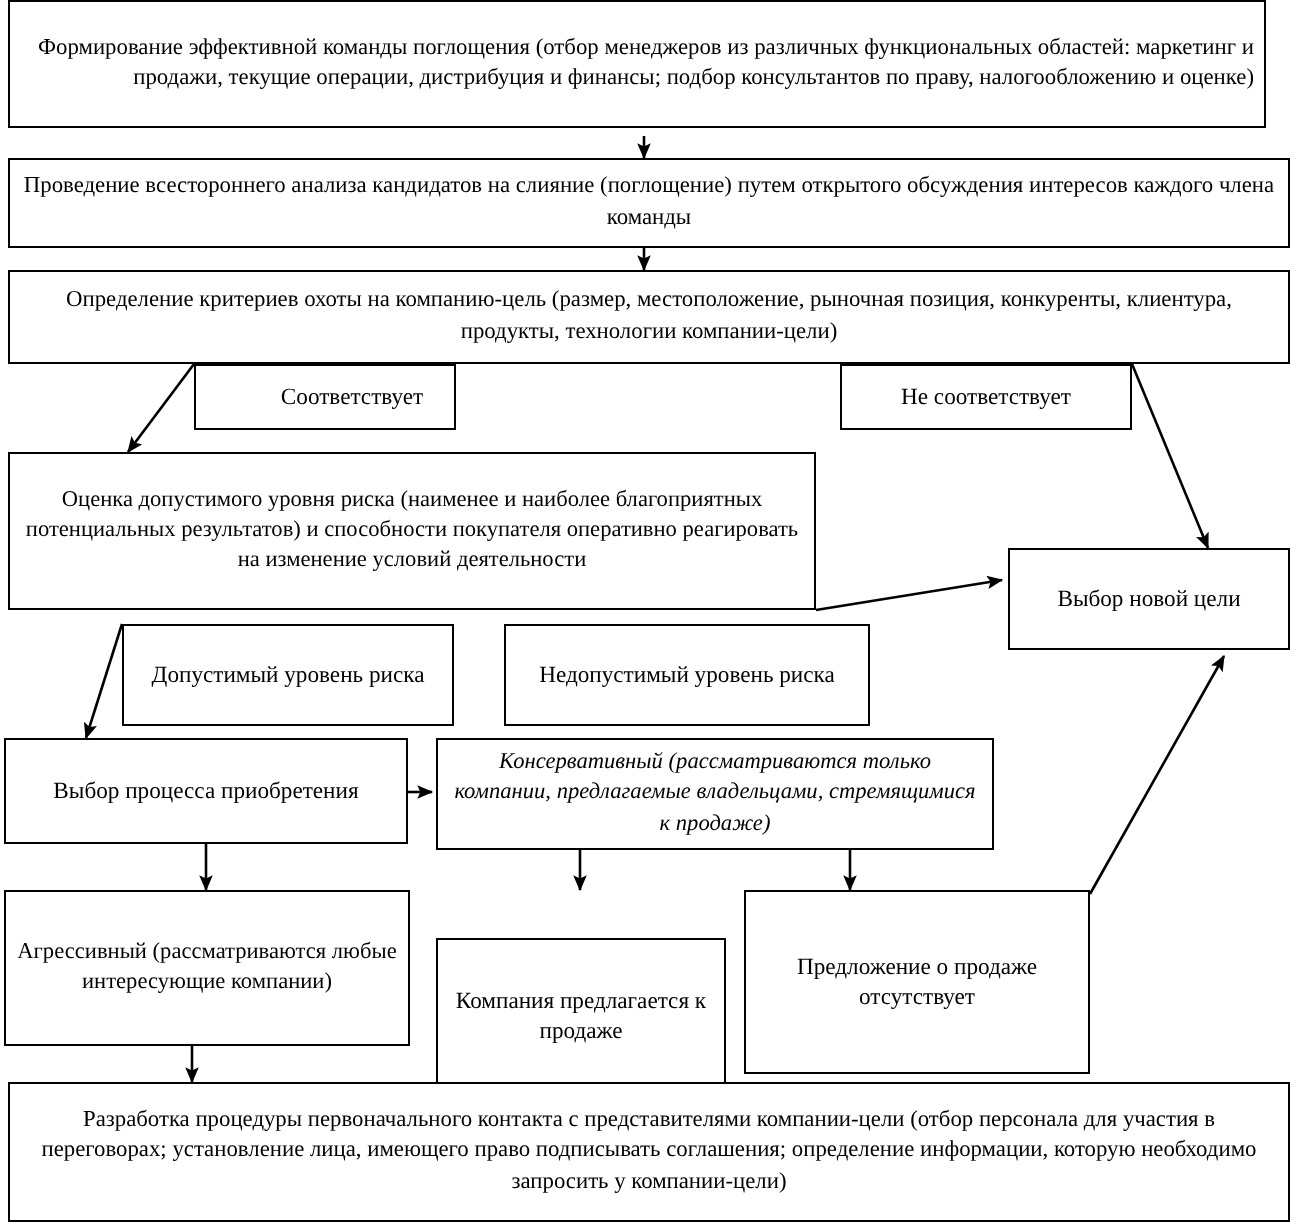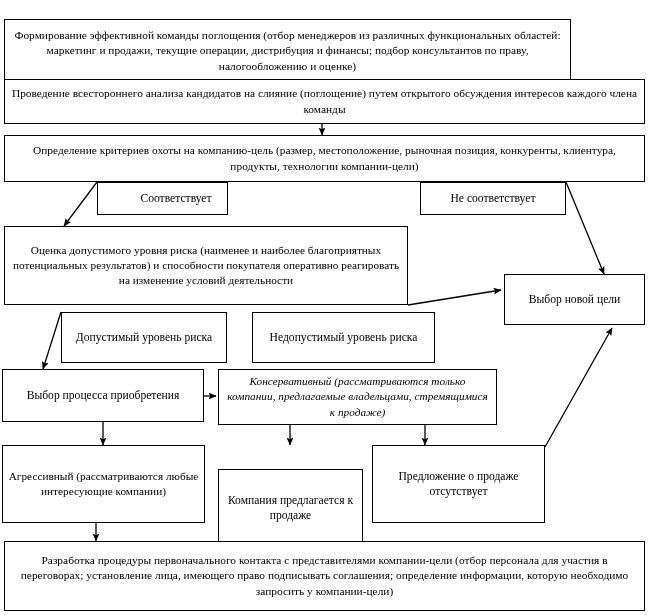--- a/index.html
+++ b/index.html
@@ -63,21 +63,21 @@
       <line x1="204" y1="396" x2="216" y2="396"></line>
       <line x1="103" y1="422" x2="103" y2="445"></line>
       <line x1="290" y1="425" x2="290" y2="445"></line>
       <line x1="425" y1="425" x2="425" y2="445"></line>
       <line x1="545" y1="447" x2="612" y2="328"></line>
       <line x1="96" y1="523" x2="96" y2="541"></line>
       <line x1="290" y1="523" x2="290" y2="541"></line>
     </g>
   </svg>
 
-  <div class="node n-wide" style="left:4px; top:19px; width:567px; height:64px;">
+  <div class="node n-wide" style="left:4px; top:0; width:629px; height:64px;text-align:right;">
     <span>Формирование эффективной команды поглощения (отбор менеджеров из различных функциональных областей: маркетинг и продажи, текущие операции, дистрибуция и финансы; подбор консультантов по праву, налогообложению и оценке)</span>
   </div>
 
   <div class="node n-wide" style="left:4px; top:135px; width:641px; height:47px;">
     <span>Определение критериев охоты на компанию-цель (размер, местоположение, рыночная позиция, конкуренты, клиентура, продукты, технологии компании-цели)</span>
   </div>
 
   <div class="node n-wide" style="left:4px; top:79px; width:641px; height:45px;">
     <span>Проведение всестороннего анализа кандидатов на слияние (поглощение) путем открытого обсуждения интересов каждого члена команды</span>
   </div>
@@ -115,21 +115,21 @@
   </div>
 
   <div class="node" style="left:2px; top:445px; width:203px; height:78px;">
     <span>Агрессивный (рассматриваются любые интересующие компании)</span>
   </div>
 
   <div class="node n-label" style="left:218px; top:445px; width:145px; height:78px;margin-top:24px;">
     <span>Компания предлагается к продаже</span>
   </div>
 
-  <div class="node n-label" style="left:372px; top:445px; width:173px; height:78px;">
+  <div class="node n-label" style="left:372px; top:445px; width:173px; height:92px;">
     <span>Предложение о продаже отсутствует</span>
   </div>
 
   <div class="node n-wide" style="left:4px; top:541px; width:641px; height:70px;justify-content:flex-end;">
     <span>Разработка процедуры первоначального контакта с представителями компании-цели (отбор персонала для участия в переговорах; установление лица, имеющего право подписывать соглашения; определение информации, которую необходимо запросить у компании-цели)</span>
   </div>
 
 </div>
 
 </body></html>

